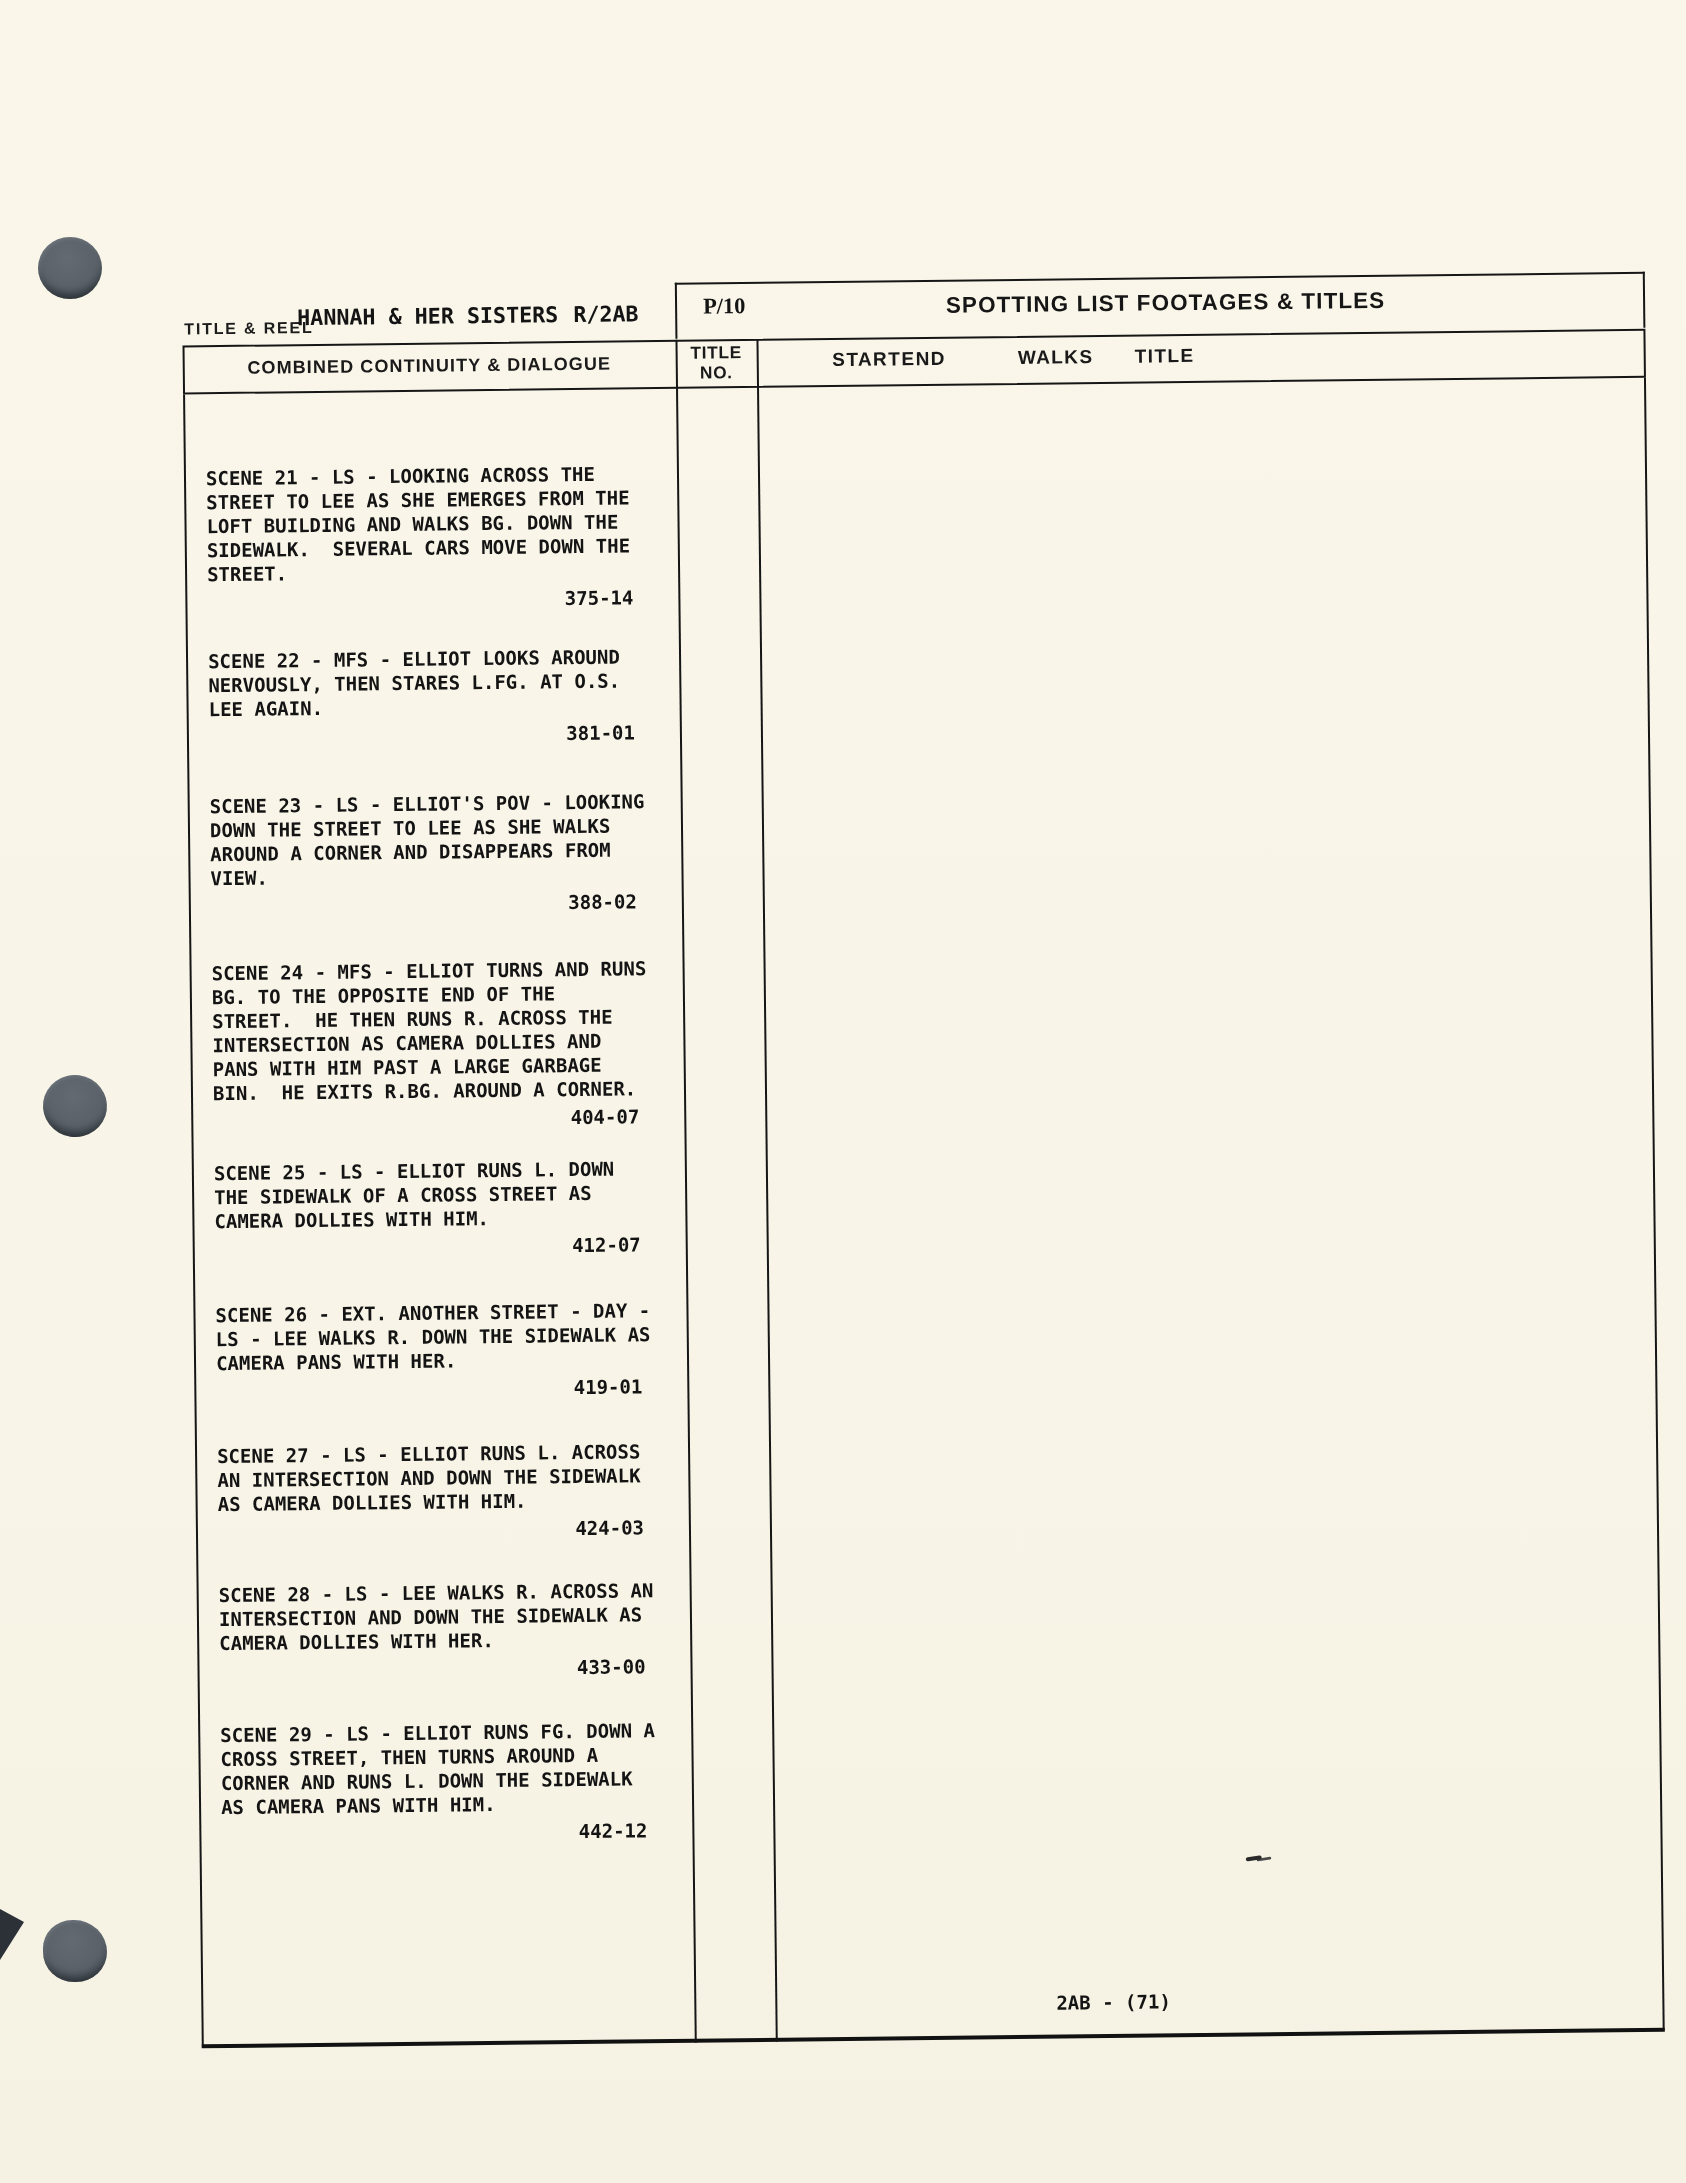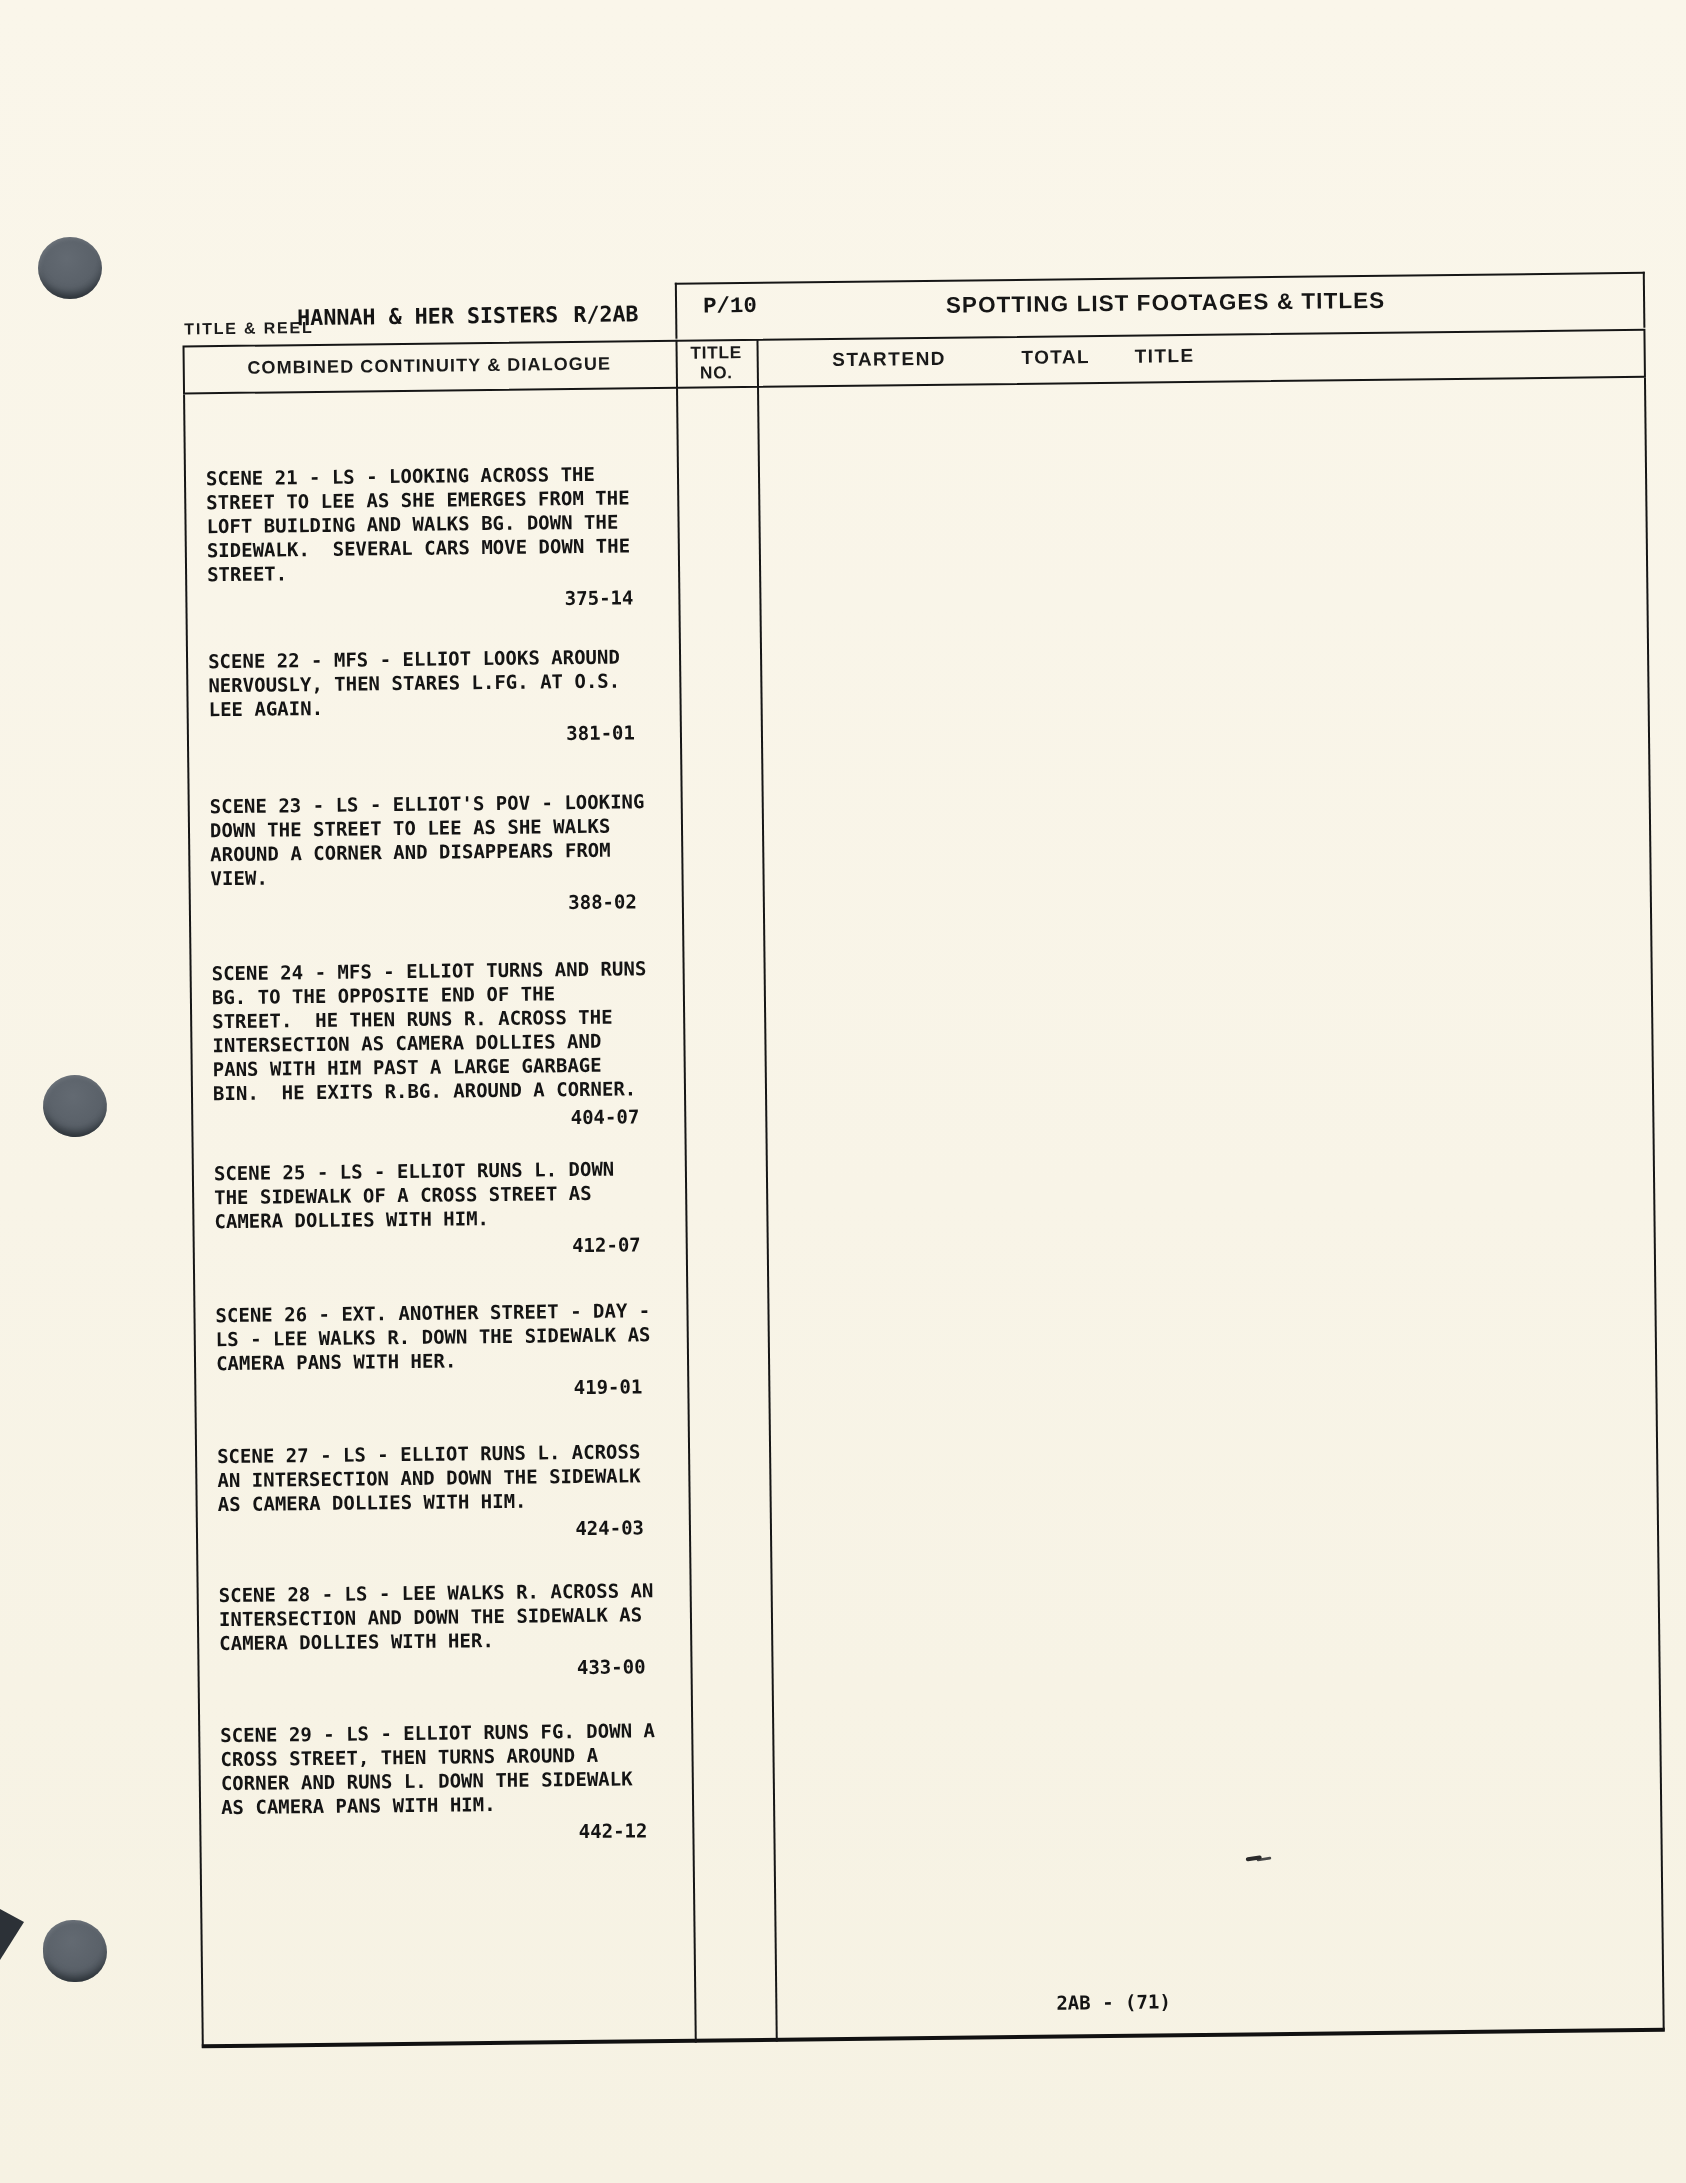--- a/index.html
+++ b/index.html
@@ -42,21 +42,21 @@
     font-size:16px;font-weight:600;letter-spacing:1.8px;color:#1c1c1c;white-space:nowrap;
   }
   .film-title{
     position:absolute;left:306px;top:299px;
     font-family:"DejaVu Sans Mono",monospace;font-weight:bold;font-size:21.7px;color:#141414;
     white-space:nowrap;
   }
   .film-title .reel{margin-left:15px;}
   .page-code{
     position:absolute;left:712px;top:292px;
-    font-family:Liberation Mono, monospace;font-weight:bold;font-size:22.4px;color:#141414;
+    font-family:Liberation Serif, serif;font-weight:bold;font-size:22.4px;color:#141414;
   }
   .form-title{
     position:absolute;left:765px;top:294px;width:889px;
     text-align:center;transform:translateX(-35px);
     font-size:22.4px;font-weight:bold;letter-spacing:1.1px;color:#161616;white-space:nowrap;
   }
   .col1-hdr{
     position:absolute;left:191px;top:351px;width:493px;text-align:center;
     font-size:18px;font-weight:bold;letter-spacing:1.1px;color:#1a1a1a;white-space:nowrap;
   }
@@ -131,21 +131,21 @@
     <div class="page-code">P/10</div>
     <div class="form-title">SPOTTING LIST FOOTAGES &amp; TITLES</div>
 
     <div class="col1-hdr">COMBINED CONTINUITY &amp; DIALOGUE</div>
     <div class="titleno">
       <div>TITLE</div>
       <div>NO.</div>
     </div>
     <div class="colhead ch-start">START</div>
     <div class="colhead ch-end">END</div>
-    <div class="colhead ch-total">TOTAL</div>
+    <div class="colhead ch-total">WALKS</div>
     <div class="colhead ch-title">TITLE</div>
 
     <div id="scenes-layer">
         <div class="scene" style="top: 459px;">
           <pre>SCENE 21 - LS - LOOKING ACROSS THE
 STREET TO LEE AS SHE EMERGES FROM THE
 LOFT BUILDING AND WALKS BG. DOWN THE
 SIDEWALK.  SEVERAL CARS MOVE DOWN THE
 STREET.</pre>
           <div class="scene-footage">375-14</div>

